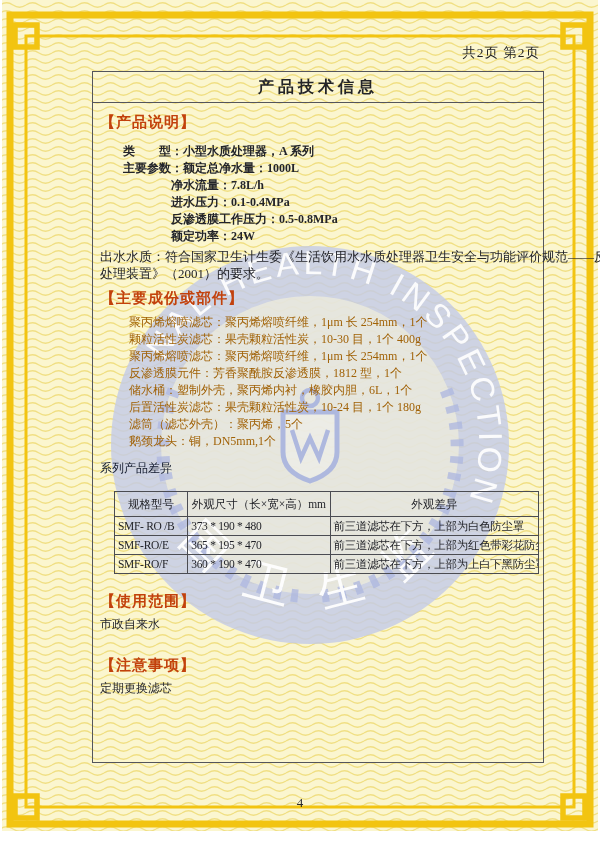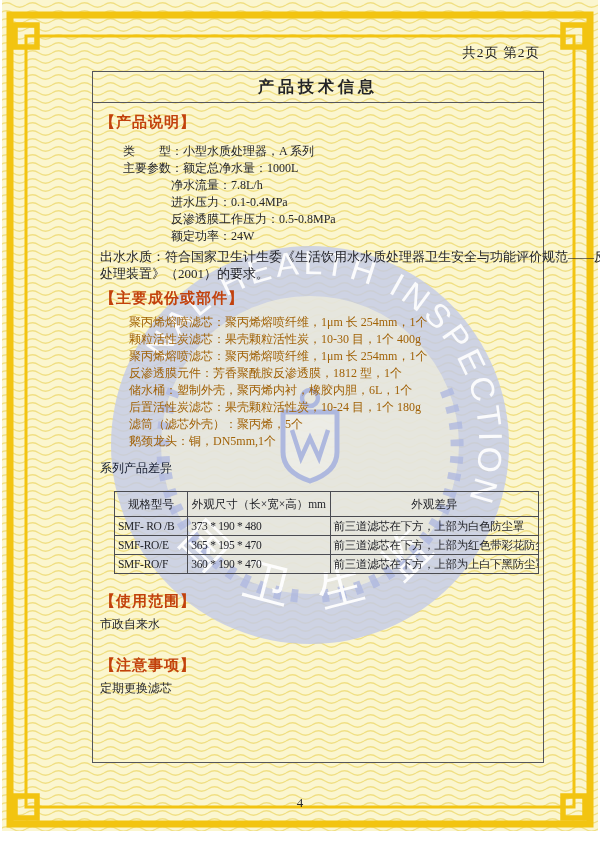--- a/index.html
+++ b/index.html
@@ -14,21 +14,21 @@
 
   .docbox{position:absolute;left:92px;top:71px;width:452px;height:692px;
           border:1.5px solid #54555c;box-sizing:border-box;}
   .titleband{height:30px;border-bottom:1.5px solid #54555c;display:flex;
              align-items:center;justify-content:center;}
   .doc-title{font-size:16px;font-weight:bold;letter-spacing:4px;color:#232428;}
   .inner{padding:0 7px;}
 
   .sect{font-size:15px;font-weight:bold;letter-spacing:1px;color:#c2410c;}
   .s1{margin-top:10px;}
-  .line{font-size:12px;line-height:17px;color:#23242a;}
+  .line{font-size:12px;line-height:17px;color:#23242a;font-weight:bold;}
   .ind1{margin-left:23px;}
   .ind2{margin-left:71px;}
   .mt{margin-top:11px;}
   .longline{font-size:13px;line-height:16.5px;white-space:nowrap;margin-top:4px;color:#23242a;}
   .s2{margin-top:7px;}
   .complist{margin-top:6px;}
   .comp{font-size:12px;line-height:17px;margin-left:29px;white-space:nowrap;color:#a16207;}
   .seriesnote{margin-top:10px;font-size:12px;color:#0f172a;}
 
   table.spec{margin-top:14px;margin-left:14px;border-collapse:collapse;table-layout:fixed;width:425px;}

